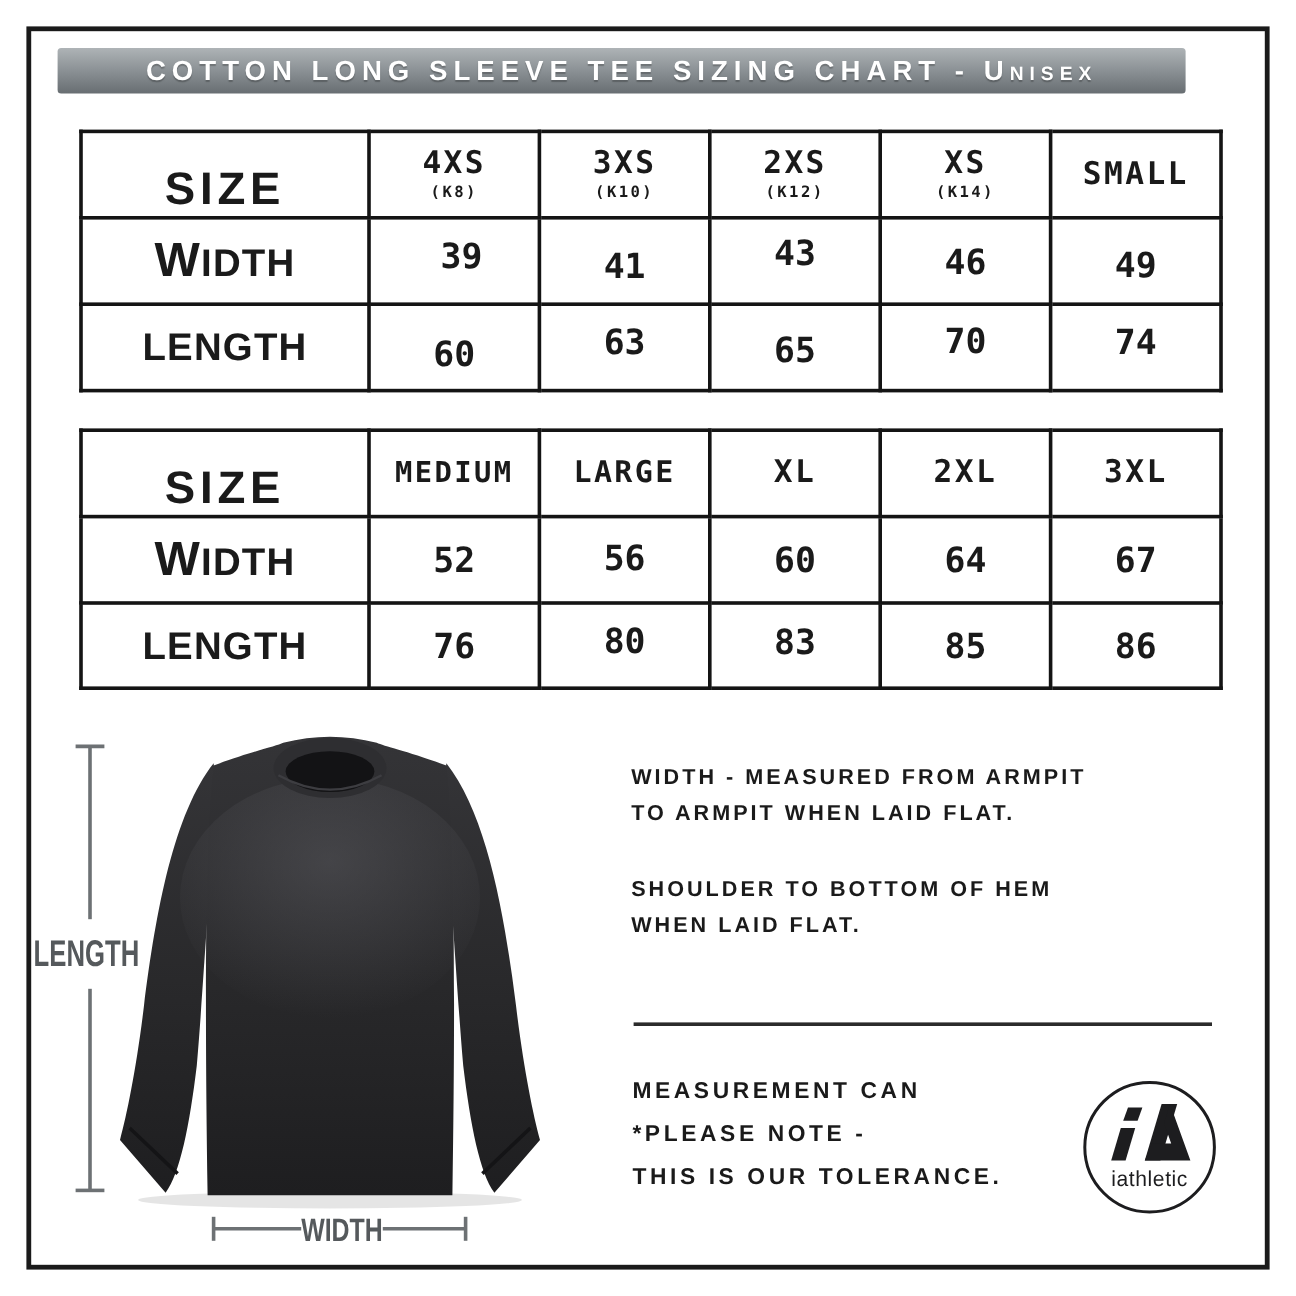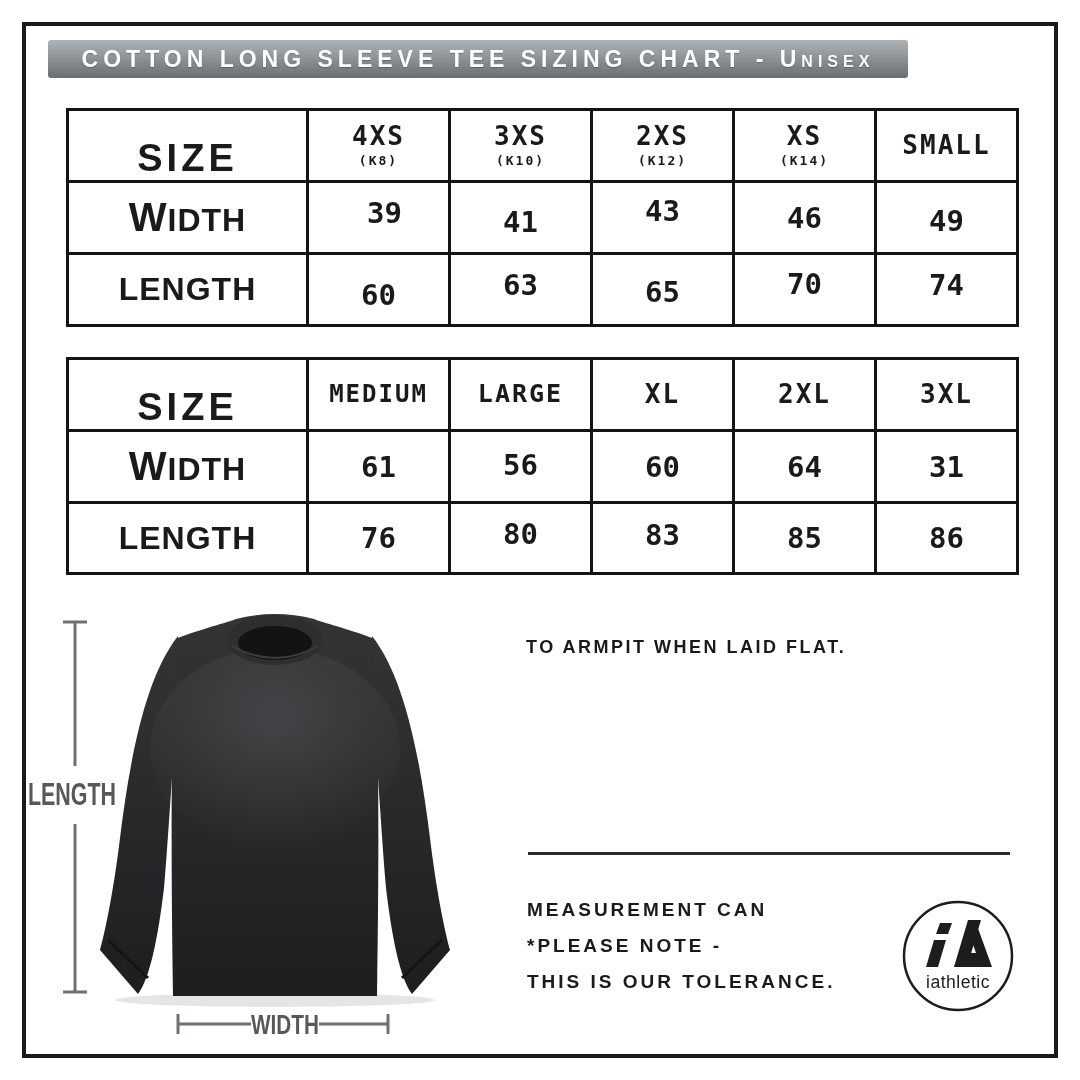--- a/index.html
+++ b/index.html
@@ -5,21 +5,21 @@
   html,body{margin:0;padding:0;background:#fff;}
   body{width:1080px;height:1080px;position:relative;overflow:hidden;
        font-family:"Liberation Sans",sans-serif;color:#1a1a1a;}
   .abs{position:absolute;}
 
   
   .frame{left:22px;top:22px;width:1036px;height:1036px;
          border:4px solid #1a1a1a;box-sizing:border-box;background:#fff;}
 
   
-  .titlebar{left:48px;top:40px;width:860px;height:38px;border-radius:3px;
+  .titlebar{left:48px;top:40px;width:940px;height:38px;border-radius:3px;
             background:linear-gradient(180deg,#aeb3b6 0%,#8e9498 45%,#686e72 100%);
             display:flex;align-items:center;justify-content:center;}
   .titlebar .t{color:#fff;font-weight:bold;font-size:23px;letter-spacing:5px;
                font-variant:small-caps;text-transform:none;white-space:nowrap;
                text-shadow:0 1px 1px rgba(0,0,0,.25);}
 
   
   table.sz{border-collapse:collapse;table-layout:fixed;background:#fff;}
   table.sz td,table.sz th{border:3px solid #141414;text-align:center;
                           vertical-align:middle;padding:0;}
@@ -147,25 +147,25 @@
           <div class="col-main">2XL</div>
         </th>
     <th>
           <div class="col-main">3XL</div>
         </th>
   </tr>
   <tr class="rw" style="height:72px">
     <td>
           <div class="rowlabel cap-first">WIDTH</div>
         </td>
-    <td class="num"><span>61</span></td>
+    <td class="num"><span>52</span></td>
     <td class="num"><span>56</span></td>
     <td class="num"><span>60</span></td>
     <td class="num"><span>64</span></td>
-    <td class="num"><span>31</span></td>
+    <td class="num"><span>67</span></td>
   </tr>
   <tr class="rl" style="height:71px">
     <td>
           <div class="rowlabel">LENGTH</div>
         </td>
     <td class="num"><span>76</span></td>
     <td class="num"><span>80</span></td>
     <td class="num"><span>83</span></td>
     <td class="num"><span>85</span></td>
     <td class="num"><span>86</span></td>
@@ -217,23 +217,26 @@
   <g stroke="#6d7174" stroke-width="3">
     <line x1="158" y1="416" x2="158" y2="436"></line>
     <line x1="158" y1="426" x2="231" y2="426"></line>
     <line x1="299" y1="426" x2="368" y2="426"></line>
     <line x1="368" y1="416" x2="368" y2="436"></line>
   </g>
   <text x="265" y="436" text-anchor="middle" font-family="Liberation Sans,sans-serif" font-weight="bold" font-size="27" fill="#55595c" textLength="68" lengthAdjust="spacingAndGlyphs">WIDTH</text>
 </svg>
 
 <div class="abs measure-note" style="left:526px;top:632px;">
+  <div>WIDTH - MEASURED FROM ARMPIT</div>
   <div>TO ARMPIT WHEN LAID FLAT.</div>
 </div>
 <div class="abs measure-note" style="left:526px;top:726px;">
+  <div>SHOULDER TO BOTTOM OF HEM</div>
+  <div>WHEN LAID FLAT.</div>
 </div>
 
 <div class="abs divider" style="left:528px;top:852px;width:482px;"></div>
 
 <div class="abs tolerance" style="left:527px;top:892px;">
   <div>MEASUREMENT CAN</div>
   <div>*PLEASE NOTE -</div>
   <div>THIS IS OUR TOLERANCE.</div>
 </div>
 

